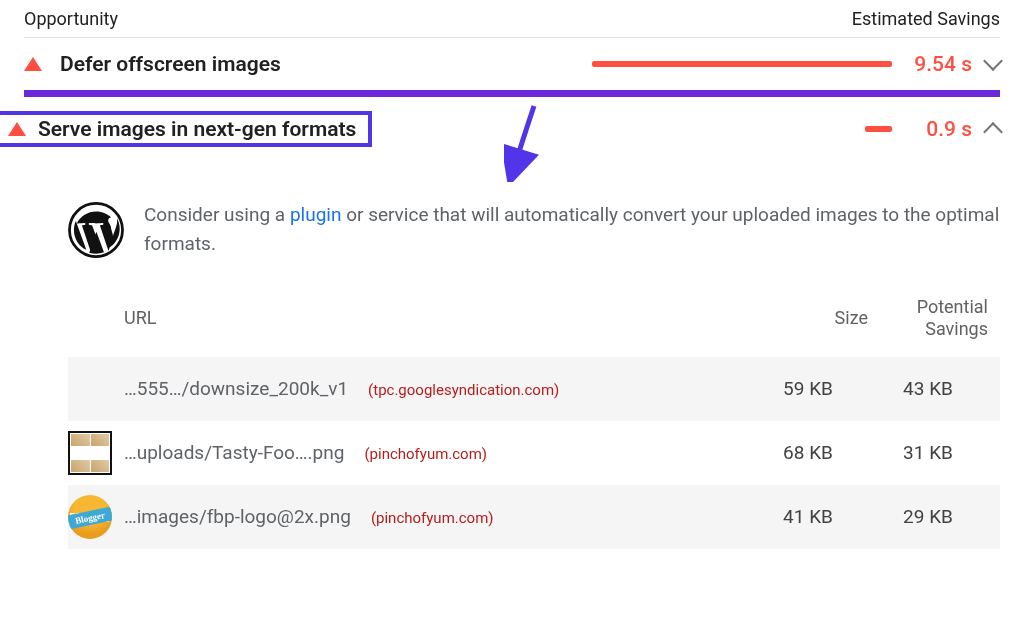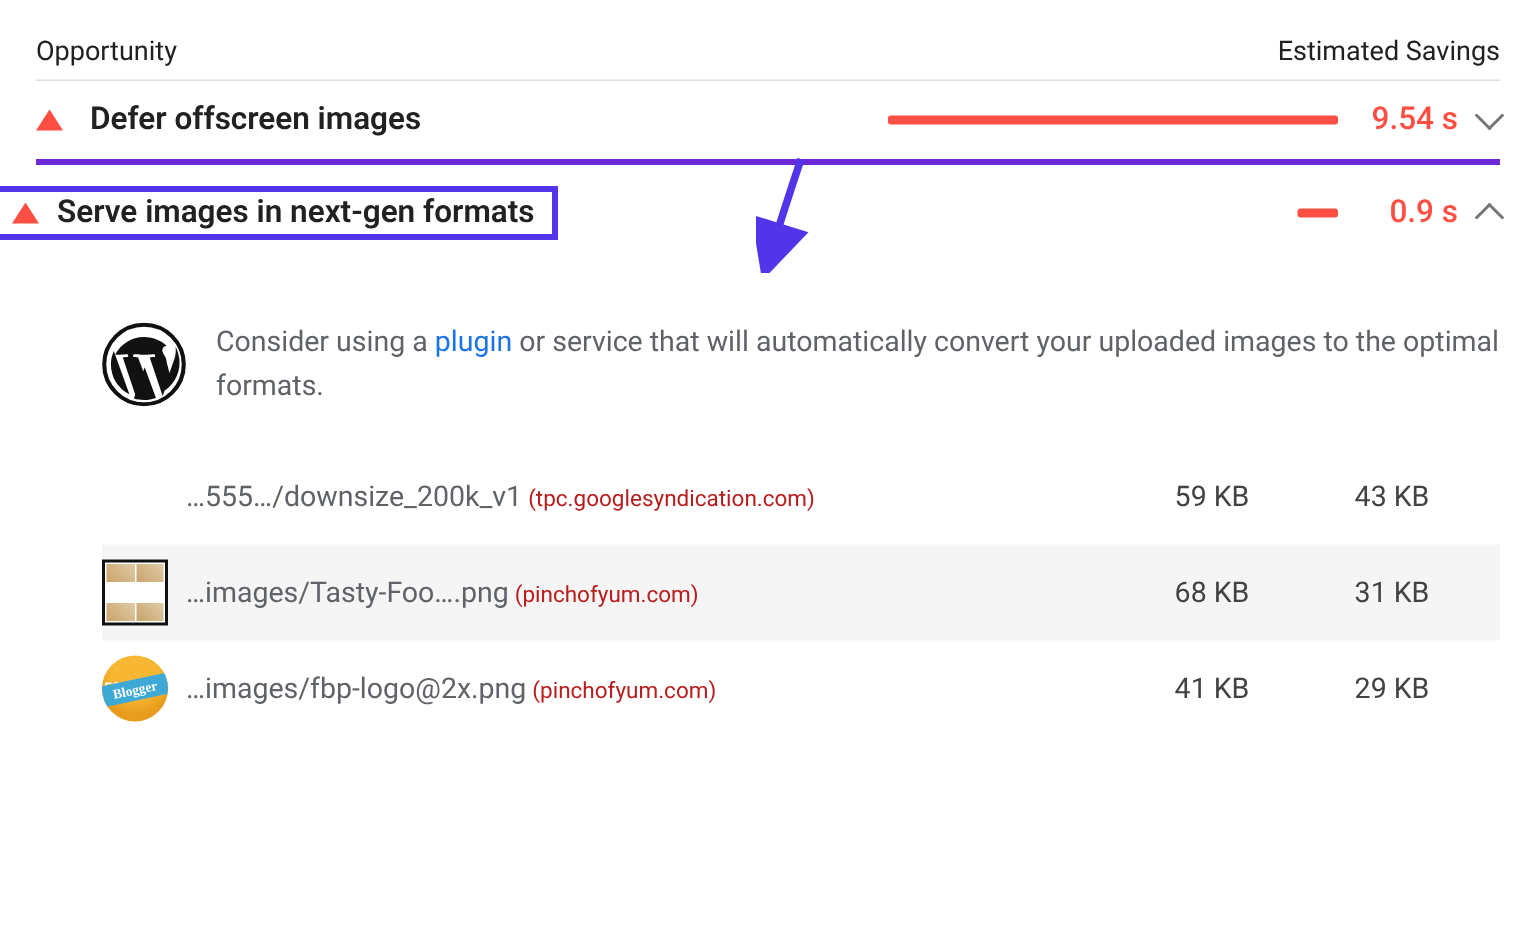--- a/index.html
+++ b/index.html
@@ -5,34 +5,34 @@
   * { box-sizing: border-box; margin: 0; padding: 0; }
   body {
     font-family: -apple-system, BlinkMacSystemFont, "Segoe UI", Roboto, Helvetica, Arial, sans-serif;
     width: 1024px;
     height: 621px;
     background: #fff;
     color: #212121;
     overflow: hidden;
     position: relative;
   }
-  .container { padding: 24px 24px 0 24px; }
+  .container { padding: 8px 24px 0 24px; }
   .header-row {
     display: flex;
     justify-content: space-between;
     font-size: 18px;
     color: #212121;
     padding: 0 0 8px 0;
     border-bottom: 1px solid #e0e0e0;
   }
   .opp-row {
     display: flex;
     align-items: center;
     padding: 14px 0;
-    border-bottom: 4px solid #6d28d9;
+    border-bottom: 7px solid #6d28d9;
     font-size: 20px;
   }
   .opp-row.last { border-bottom: none; }
   .tri {
     width: 0; height: 0;
     border-left: 9px solid transparent;
     border-right: 9px solid transparent;
     border-bottom: 14px solid #ff4e42;
     flex-shrink: 0;
     margin-right: 18px;
@@ -123,21 +123,21 @@
   }
   .trow:nth-child(even) { background: #f5f5f5; }
   .trow .right { text-align: center; color: #424242; }
   .thumb {
     width: 44px; height: 44px;
     background: #ddd;
     border: 1px solid #bbb;
     border-radius: 3px;
   }
   .thumb.empty { background: transparent; border: none; }
-  .urlcell { display: flex; align-items: baseline; gap: 4px; flex-wrap: wrap; }
+  .urlcell { display: flex; align-items: baseline; gap: 20px; flex-wrap: wrap; }
   .urlpath { color: #5f6368; }
   .urlhost { color: #b91c1c; font-size: 15px; }
   
   .arrow-annot {
     position: absolute;
     left: 504px; top: 102px;
     pointer-events: none;
   }
   
   .fbp-logo {
@@ -204,20 +204,26 @@
       <svg class="wp-logo" viewBox="0 0 122.52 122.52">
         <circle cx="61.26" cy="61.26" r="58" fill="none" stroke="#111" stroke-width="6"></circle>
         <path fill="#111" d="M13 61c0-7 1.5-13.6 4.2-19.6L40 104.7C23.9 96.9 13 80.3 13 61zm81.4-2.5c0-4.4-1.6-7.4-2.9-9.8-1.8-2.9-3.5-5.4-3.5-8.3 0-3.3 2.5-6.3 6-6.3h.5C87.7 27 75 21 61.3 21 43 21 27 31.5 19.2 46.8c1 0 2 .1 2.8.1 5.5 0 14-0.7 14-0.7 2.8-.2 3.2 4 .3 4.3 0 0-2.8.3-6 .5l19.1 56.8 11.5-34.4-8.2-22.4c-2.8-.2-5.5-.5-5.5-.5-2.8-.2-2.5-4.5.3-4.3 0 0 8.7.7 13.8.7 5.5 0 14-0.7 14-0.7 2.8-.2 3.2 4  .3 4.3 0 0-2.8.3-6 .5l19 56.4 5.5-17.4c2.5-7.6 4.1-13 4.1-17.6zM62.2 65.2l-15.7 45.7c4.7 1.4 9.7 2.1 14.8 2.1 6.1 0 12-1.1 17.4-3L62.2 65.2zm45.1-29.8c.2 1.6.3 3.3.3 5.1 0 5-0.9 10.7-3.8 17.8L88.7 101c14.6-8.5 24.4-24.3 24.4-42.4 0-8.5-2.2-16.6-6-23.6z"></path>
       </svg>
       <p>
         <span>Consider using a </span><span class="link">plugin</span><span> or service that will automatically convert your uploaded images to the optimal formats.</span>
       </p>
     </div>
 
     <div class="table">
+      <div class="thead">
+        <span></span>
+        <span>URL</span>
+        <span class="right">Size</span>
+        <span class="potsave">Potential Savings</span>
+      </div>
 
       <div class="trow">
         <span class="thumb empty"></span>
         <span class="urlcell">
           <span class="urlpath">…555…/downsize_200k_v1</span>
           <span class="urlhost">(tpc.googlesyndication.com)</span>
         </span>
         <span class="right">59 KB</span>
         <span class="right">43 KB</span>
       </div>
@@ -226,21 +232,21 @@
         <span>
           <span class="tasty-thumb">
               <div></div>
               <div></div>
               <div></div>
               <div></div>
               <div></div>
             </span>
         </span>
         <span class="urlcell">
-          <span class="urlpath">…images/Tasty-Foo….png</span>
+          <span class="urlpath">…uploads/Tasty-Foo….png</span>
           <span class="urlhost">(pinchofyum.com)</span>
         </span>
         <span class="right">68 KB</span>
         <span class="right">31 KB</span>
       </div>
 
       <div class="trow">
         <span>
           <span class="fbp-logo">
               <span>FOOD</span>

